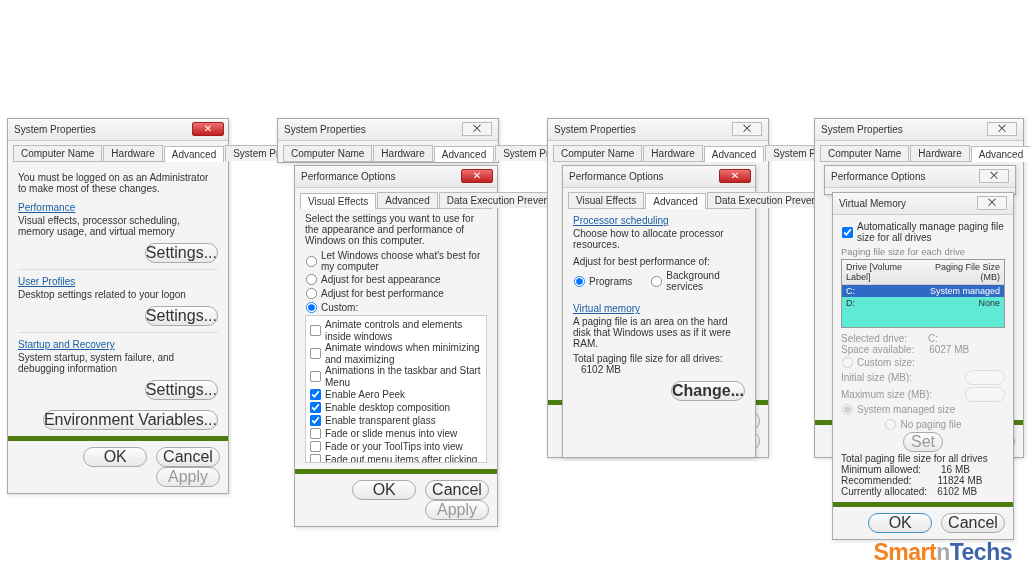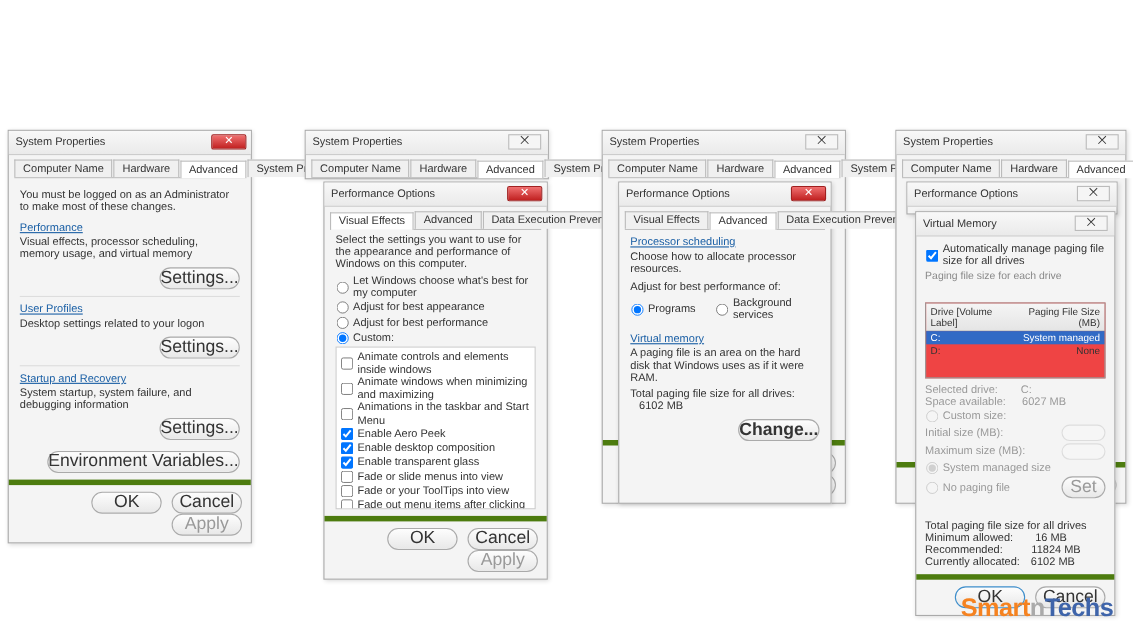--- a/index.html
+++ b/index.html
@@ -81,21 +81,21 @@
   padding: 0 0;
 }
 .btn-row { text-align: right; margin-top: 2px; }
 .footer-btns { text-align: right; padding: 6px 8px; border-top: 5px solid #4d7c0f;}
 .footer-btns .btn { margin-left: 6px; }
 .checklist { border: 1px solid #ccc; background:#fff; padding: 3px; height: 148px; overflow: hidden; }
 .check-item { display: flex; align-items: center; margin: 0; padding:0; line-height: 11.5px;}
 .check-item input { margin: 0 3px 0 0; transform: scale(0.85);}
 .radio-row { display:flex; align-items:center; margin:1px 0; }
 .radio-row input { margin: 0 3px 0 0; transform: scale(0.85);}
-.drive-tbl { border: 1px solid #999; background:#ef4444; width: 100%; margin-top:18px;}
+.drive-tbl { border: 1px solid #999; background:#5eead4; width: 100%; margin-top:2px;}
 .drive-tbl .hdr { display:flex; background: linear-gradient(#f5f5f5,#e5e5e5); font-size:9px; border-bottom: 1px solid #ccc;}
 .drive-tbl .hdr div { padding:2px 4px;}
 .drive-tbl .row { display:flex; font-size:9px; padding:1px 4px;}
 .drive-tbl .row.sel { background:#316ac5; color:#fff;}
 .logo { position:absolute; right:18px; bottom:14px; font-family: Arial, sans-serif; font-size: 23px; font-weight: 700; letter-spacing: -0.5px;}
 .logo .orange{color:#f58220;} .logo .grey{color:#aaa;} .logo .blue{color:#3e64aa;}
 .ghost { color:#999; }
 .small-label { color:#888; font-size:9.5px; }
 </style>
 </head>
@@ -343,29 +343,29 @@
           <span class="btn" style="min-width:40px;height:15px;line-height:13px;background:#f6f6f6;border-color:#ddd;"></span>
         </div>
       <div style="display:flex;justify-content:space-between;align-items:center;margin-top:2px;">
           <span>Maximum size (MB):</span>
           <span class="btn" style="min-width:40px;height:15px;line-height:13px;background:#f6f6f6;border-color:#ddd;"></span>
         </div>
       <div class="radio-row">
           <input type="radio" disabled="" checked="" style="">
           <span>System managed size</span>
         </div>
-      <div style="display:flex;justify-content:space-between;align-items:center;">
+      <div style="display:flex;justify-content:space-between;align-items:center;flex-direction:column;">
         <span class="radio-row">
             <input type="radio" disabled="" style="">
             <span>No paging file</span>
           </span>
         <span class="btn" style="min-width:40px;">Set</span>
       </div>
     </div>
-    <div style="margin-top:20px;">
+    <div style="margin-top:1px;">
       <div>Total paging file size for all drives</div>
       <div><span>Minimum allowed:</span><span style="margin-left:20px;">16 MB</span></div>
       <div><span>Recommended:</span><span style="margin-left:26px;">11824 MB</span></div>
       <div><span>Currently allocated:</span><span style="margin-left:10px;">6102 MB</span></div>
     </div>
   </div>
   <div class="footer-btns">
     <span class="btn" style="border-color:#3e8ecb;">OK</span>
     <span class="btn">Cancel</span>
   </div>

